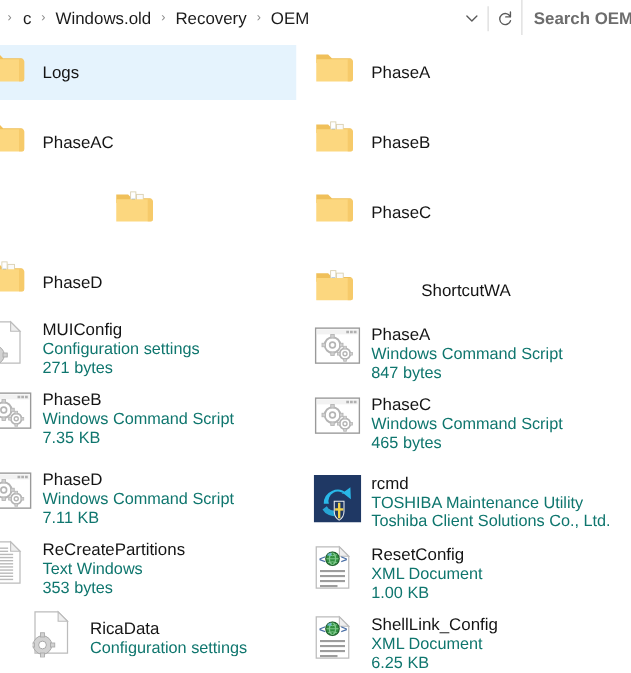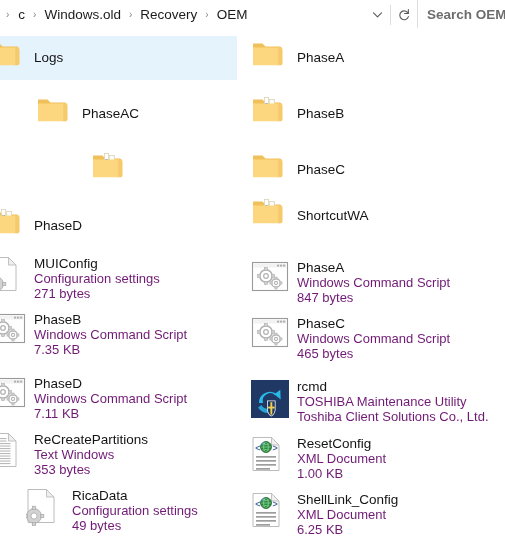--- a/index.html
+++ b/index.html
@@ -89,21 +89,21 @@
     flex: 1 1 auto; min-width: 0;
     padding-left: 2px;
     overflow: hidden;
   }
   .nm {
     font-size: 13.5px; color: #141414;
     white-space: nowrap; overflow: hidden;
     line-height: 15px;
   }
   .sub {
-    font-size: 13px; color: #701a75;
+    font-size: 13px; color: #0f766e;
     white-space: nowrap; overflow: hidden;
     line-height: 15px;
   }
   .row.one .nm { line-height: 44px; }
 
   svg { display: block; }
 </style>
 </head>
 <body>
 
@@ -159,21 +159,21 @@
     <path d="M2 7.5 h9.5 l3 3 h14.5 a1.6 1.6 0 0 1 1.6 1.6 v2.2 H2 Z" fill="#f0c05a"></path>
 
     <path d="M2 11.4 h27.6 a1.8 1.8 0 0 1 1.8 1.8 v14.2 a1.8 1.8 0 0 1 -1.8 1.8 H2 Z" fill="#fcd77f"></path>
     <path d="M29.6 11.4 a1.8 1.8 0 0 1 1.8 1.8 v14.2 a1.8 1.8 0 0 1 -1.8 1.8 h-2.4 V11.4 Z" fill="#f0c05a" opacity="0.55"></path>
   </svg>
       </div>
       <div class="labels">
         <div class="nm">PhaseA</div>
       </div>
     </div>
-    <div class="row col-l one" style="top: 63px; padding-left: 48px;">
+    <div class="row col-l one" style="top: 63px;">
       <div class="icoslot">
         <svg width="40" height="36" viewBox="0 0 40 36">
     <path d="M2 7.5 h9.5 l3 3 h14.5 a1.6 1.6 0 0 1 1.6 1.6 v2.2 H2 Z" fill="#f0c05a"></path>
 
     <path d="M2 11.4 h27.6 a1.8 1.8 0 0 1 1.8 1.8 v14.2 a1.8 1.8 0 0 1 -1.8 1.8 H2 Z" fill="#fcd77f"></path>
     <path d="M29.6 11.4 a1.8 1.8 0 0 1 1.8 1.8 v14.2 a1.8 1.8 0 0 1 -1.8 1.8 h-2.4 V11.4 Z" fill="#f0c05a" opacity="0.55"></path>
   </svg>
       </div>
       <div class="labels">
         <div class="nm">PhaseAC</div>
@@ -239,21 +239,21 @@
     <rect x="18.2" y="7.5" width="5.4" height="20" fill="#fafafa" stroke="#d9cfae" stroke-width="0.7"></rect>
     <rect x="19.2" y="13" width="3.4" height="6" fill="#9fb7d4" opacity="0.6"></rect>
     <path d="M2 11.4 h27.6 a1.8 1.8 0 0 1 1.8 1.8 v14.2 a1.8 1.8 0 0 1 -1.8 1.8 H2 Z" fill="#fcd77f"></path>
     <path d="M29.6 11.4 a1.8 1.8 0 0 1 1.8 1.8 v14.2 a1.8 1.8 0 0 1 -1.8 1.8 h-2.4 V11.4 Z" fill="#f0c05a" opacity="0.55"></path>
   </svg>
       </div>
       <div class="labels">
         <div class="nm">PhaseD</div>
       </div>
     </div>
-    <div class="row col-r one" style="top: 165px;">
+    <div class="row col-r one" style="top: 182px; gap: 40px;">
       <div class="icoslot">
         <svg width="40" height="36" viewBox="0 0 40 36">
     <path d="M2 7.5 h9.5 l3 3 h14.5 a1.6 1.6 0 0 1 1.6 1.6 v2.2 H2 Z" fill="#f0c05a"></path>
 
     <rect x="13.5" y="5.5" width="4.2" height="22" fill="#ffffff" stroke="#d9cfae" stroke-width="0.7"></rect>
     <rect x="14.2" y="11" width="2.8" height="8" fill="#5b8ec9" opacity="0.85"></rect>
     <rect x="14.2" y="19.5" width="2.8" height="1.1" fill="#8aa9cf"></rect>
     <rect x="18.2" y="7.5" width="5.4" height="20" fill="#fafafa" stroke="#d9cfae" stroke-width="0.7"></rect>
     <rect x="19.2" y="13" width="3.4" height="6" fill="#9fb7d4" opacity="0.6"></rect>
     <path d="M2 11.4 h27.6 a1.8 1.8 0 0 1 1.8 1.8 v14.2 a1.8 1.8 0 0 1 -1.8 1.8 H2 Z" fill="#fcd77f"></path>
@@ -523,21 +523,20 @@
         <rect x="8.4" y="18.4" width="3.2" height="3.4"></rect>
         <rect x="0.2" y="10.4" width="3.4" height="3.2"></rect>
         <rect x="16.4" y="10.4" width="3.4" height="3.2"></rect>
       </g>
     </g>
   </svg>
       </div>
       <div class="labels">
         <div class="nm">RicaData</div>
         <div class="sub">Configuration settings</div>
-        <div class="sub">49 bytes</div>
       </div>
     </div>
     <div class="row col-r" style="top: 463px;">
       <div class="icoslot">
         <svg width="40" height="38" viewBox="0 0 40 38">
     <path d="M2 1.5 h18.5 L28 9 v25.5 H2 Z" fill="#ffffff" stroke="#bcbcbc" stroke-width="1"></path>
           <path d="M20.5 1.5 L28 9 h-7.5 Z" fill="#efefef" stroke="#bcbcbc" stroke-width="0.9"></path>
     <text x="4.2" y="14.5" font-family="Liberation Sans, sans-serif" font-size="9" fill="#4a6fa5" font-weight="bold">&lt;</text>
     <text x="21.5" y="14.5" font-family="Liberation Sans, sans-serif" font-size="9" fill="#4a6fa5" font-weight="bold">&gt;</text>
     <g>

